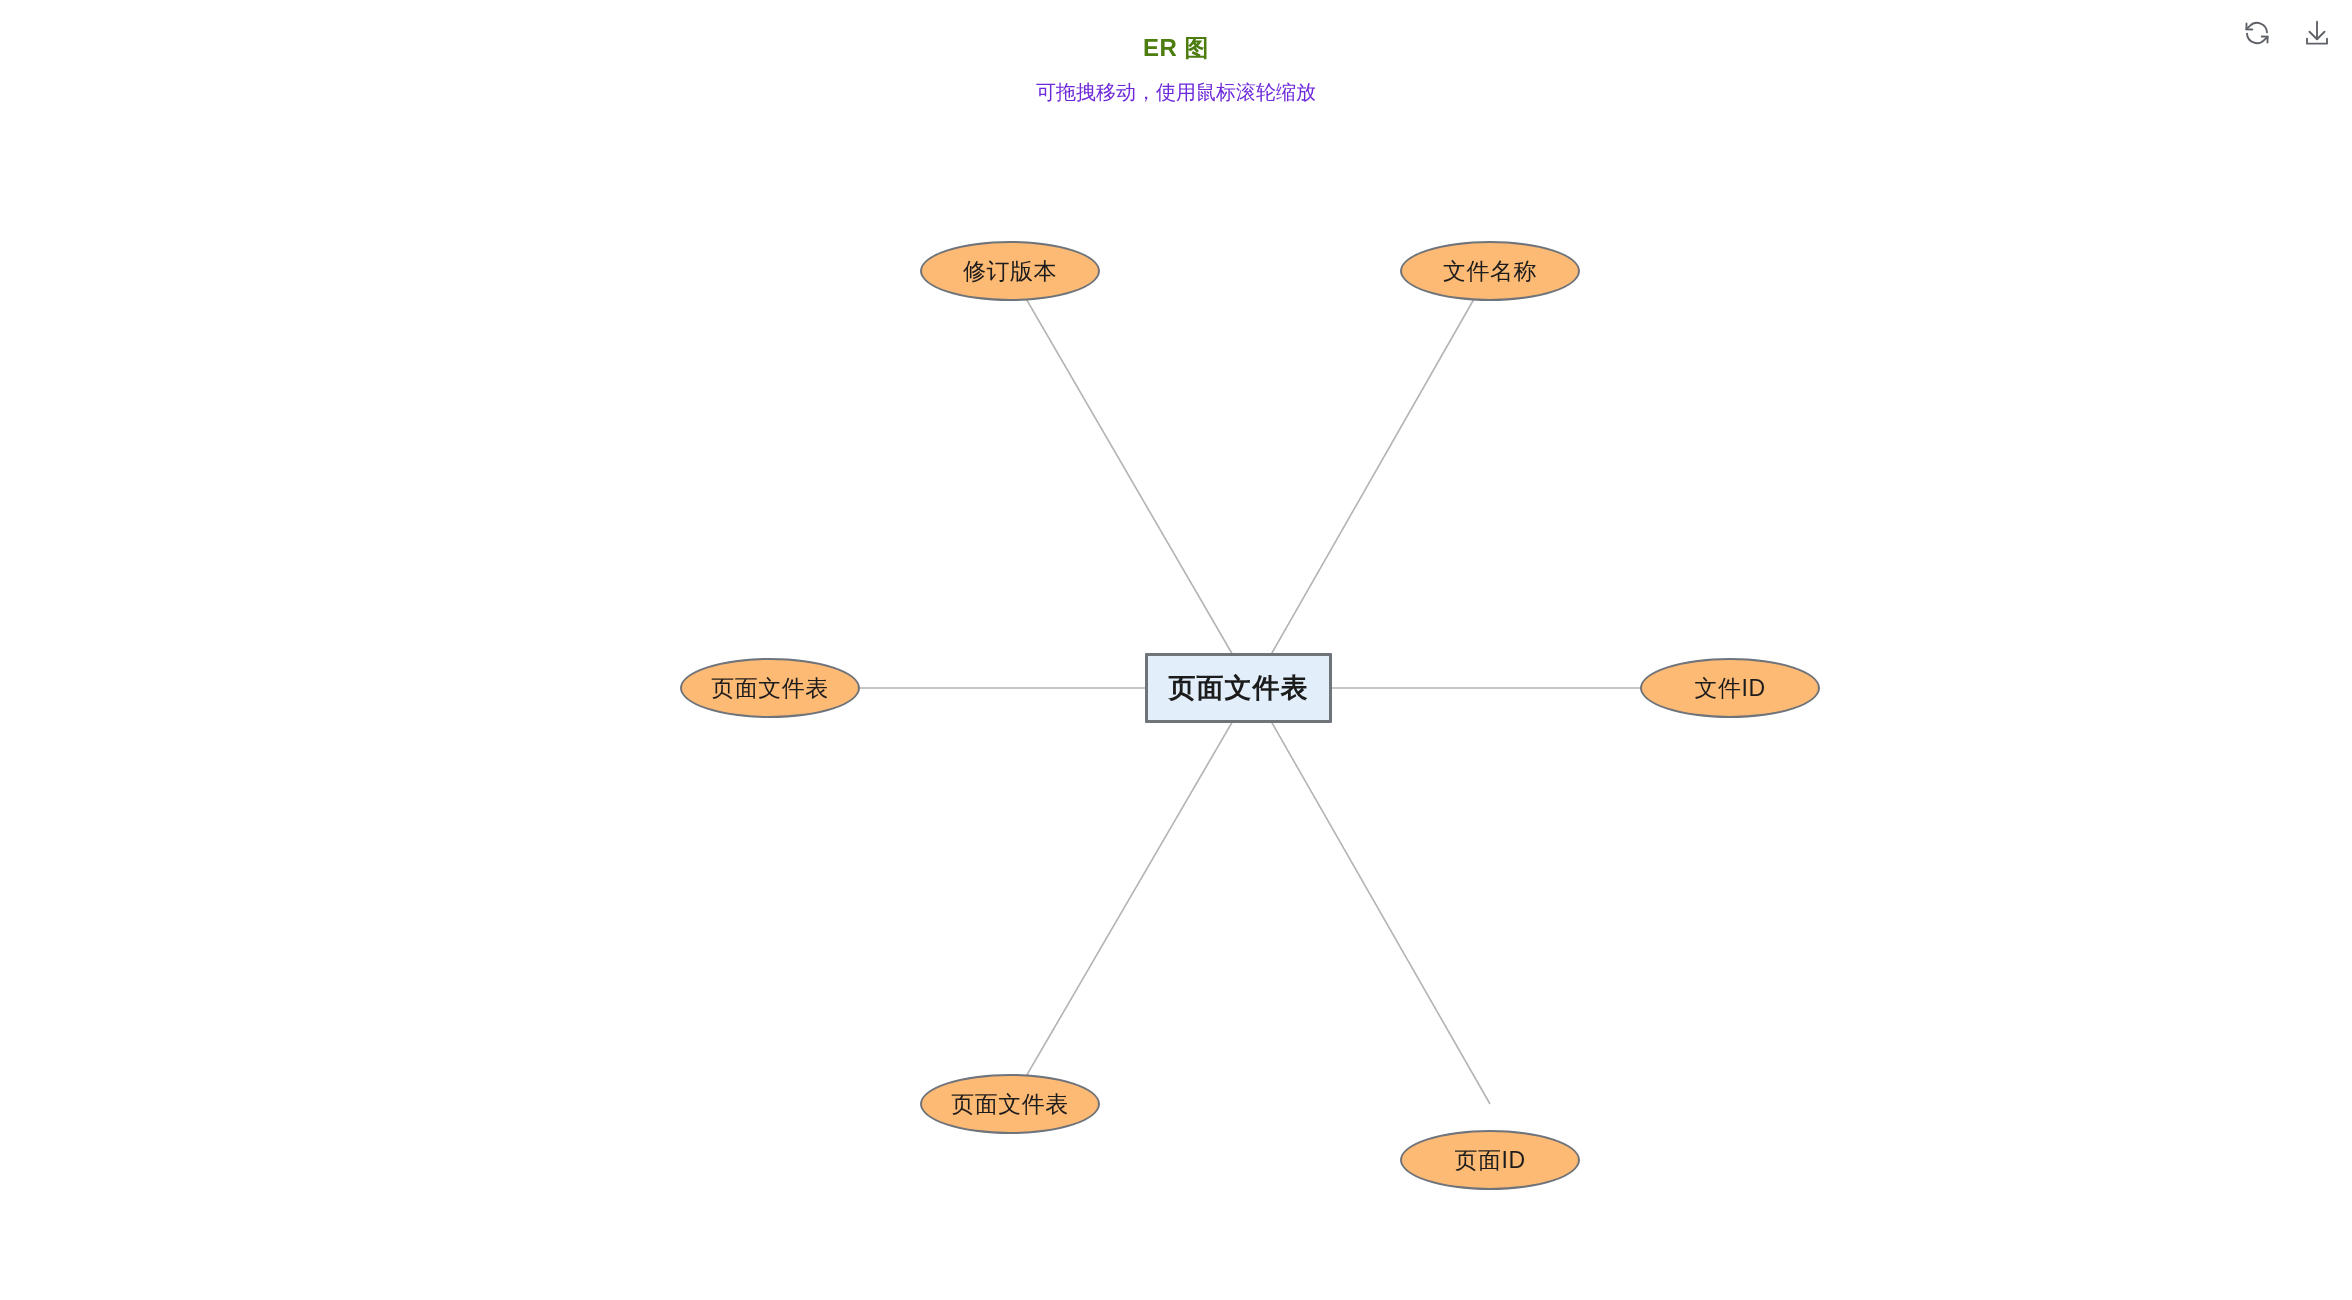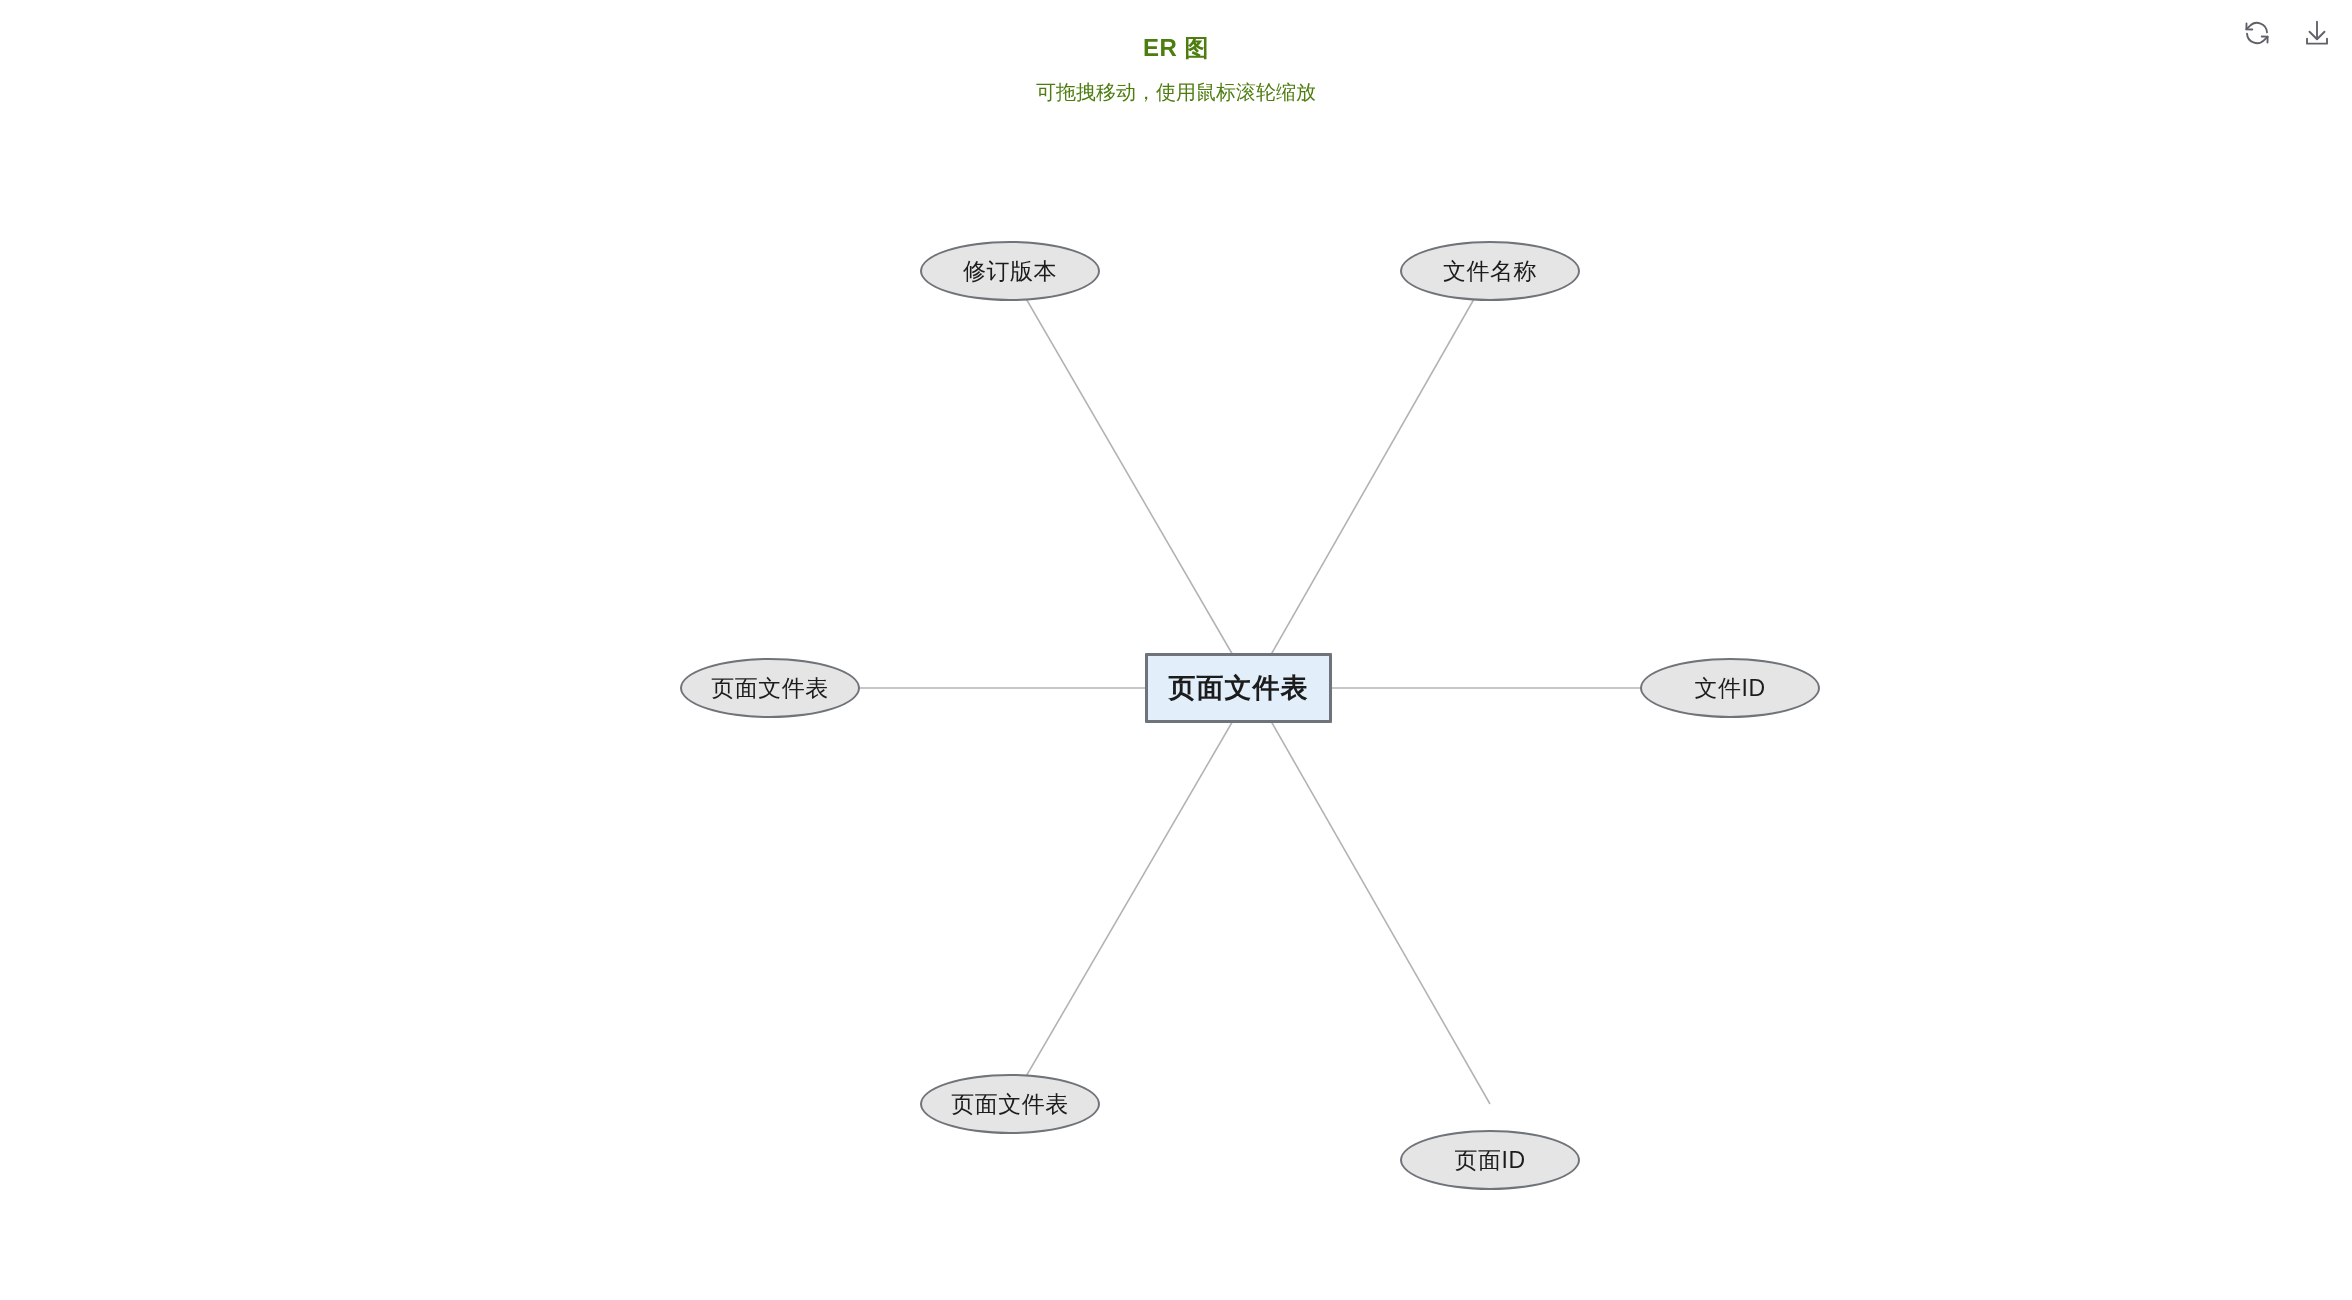--- a/index.html
+++ b/index.html
@@ -32,21 +32,21 @@
     font-weight: bold;
     color: #4d7c0f;
     letter-spacing: 0.5px;
     line-height: 1.2;
   }
   .page-subtitle {
     margin: 0;
     padding-top: 17px;
     font-size: 20px;
     font-weight: normal;
-    color: #4d7c0f;
+    color: #6d28d9;
     line-height: 1.2;
   }
 
   
   .toolbar {
     position: absolute;
     top: 14px;
     right: 16px;
     display: flex;
     align-items: center;
@@ -97,21 +97,21 @@
   }
   .node-entity {
     background: #e2effb;
     border: 3px solid #6f747b;
     border-radius: 1px;
     font-size: 27px;
     font-weight: bold;
     letter-spacing: 1px;
   }
   .node-attr {
-    background: #e5e5e5;
+    background: #fdba74;
     border: 2px solid #6f747b;
     border-radius: 50%;
     font-size: 23px;
     font-weight: normal;
     letter-spacing: 0.5px;
   }
 </style>
 </head>
 <body>
 

